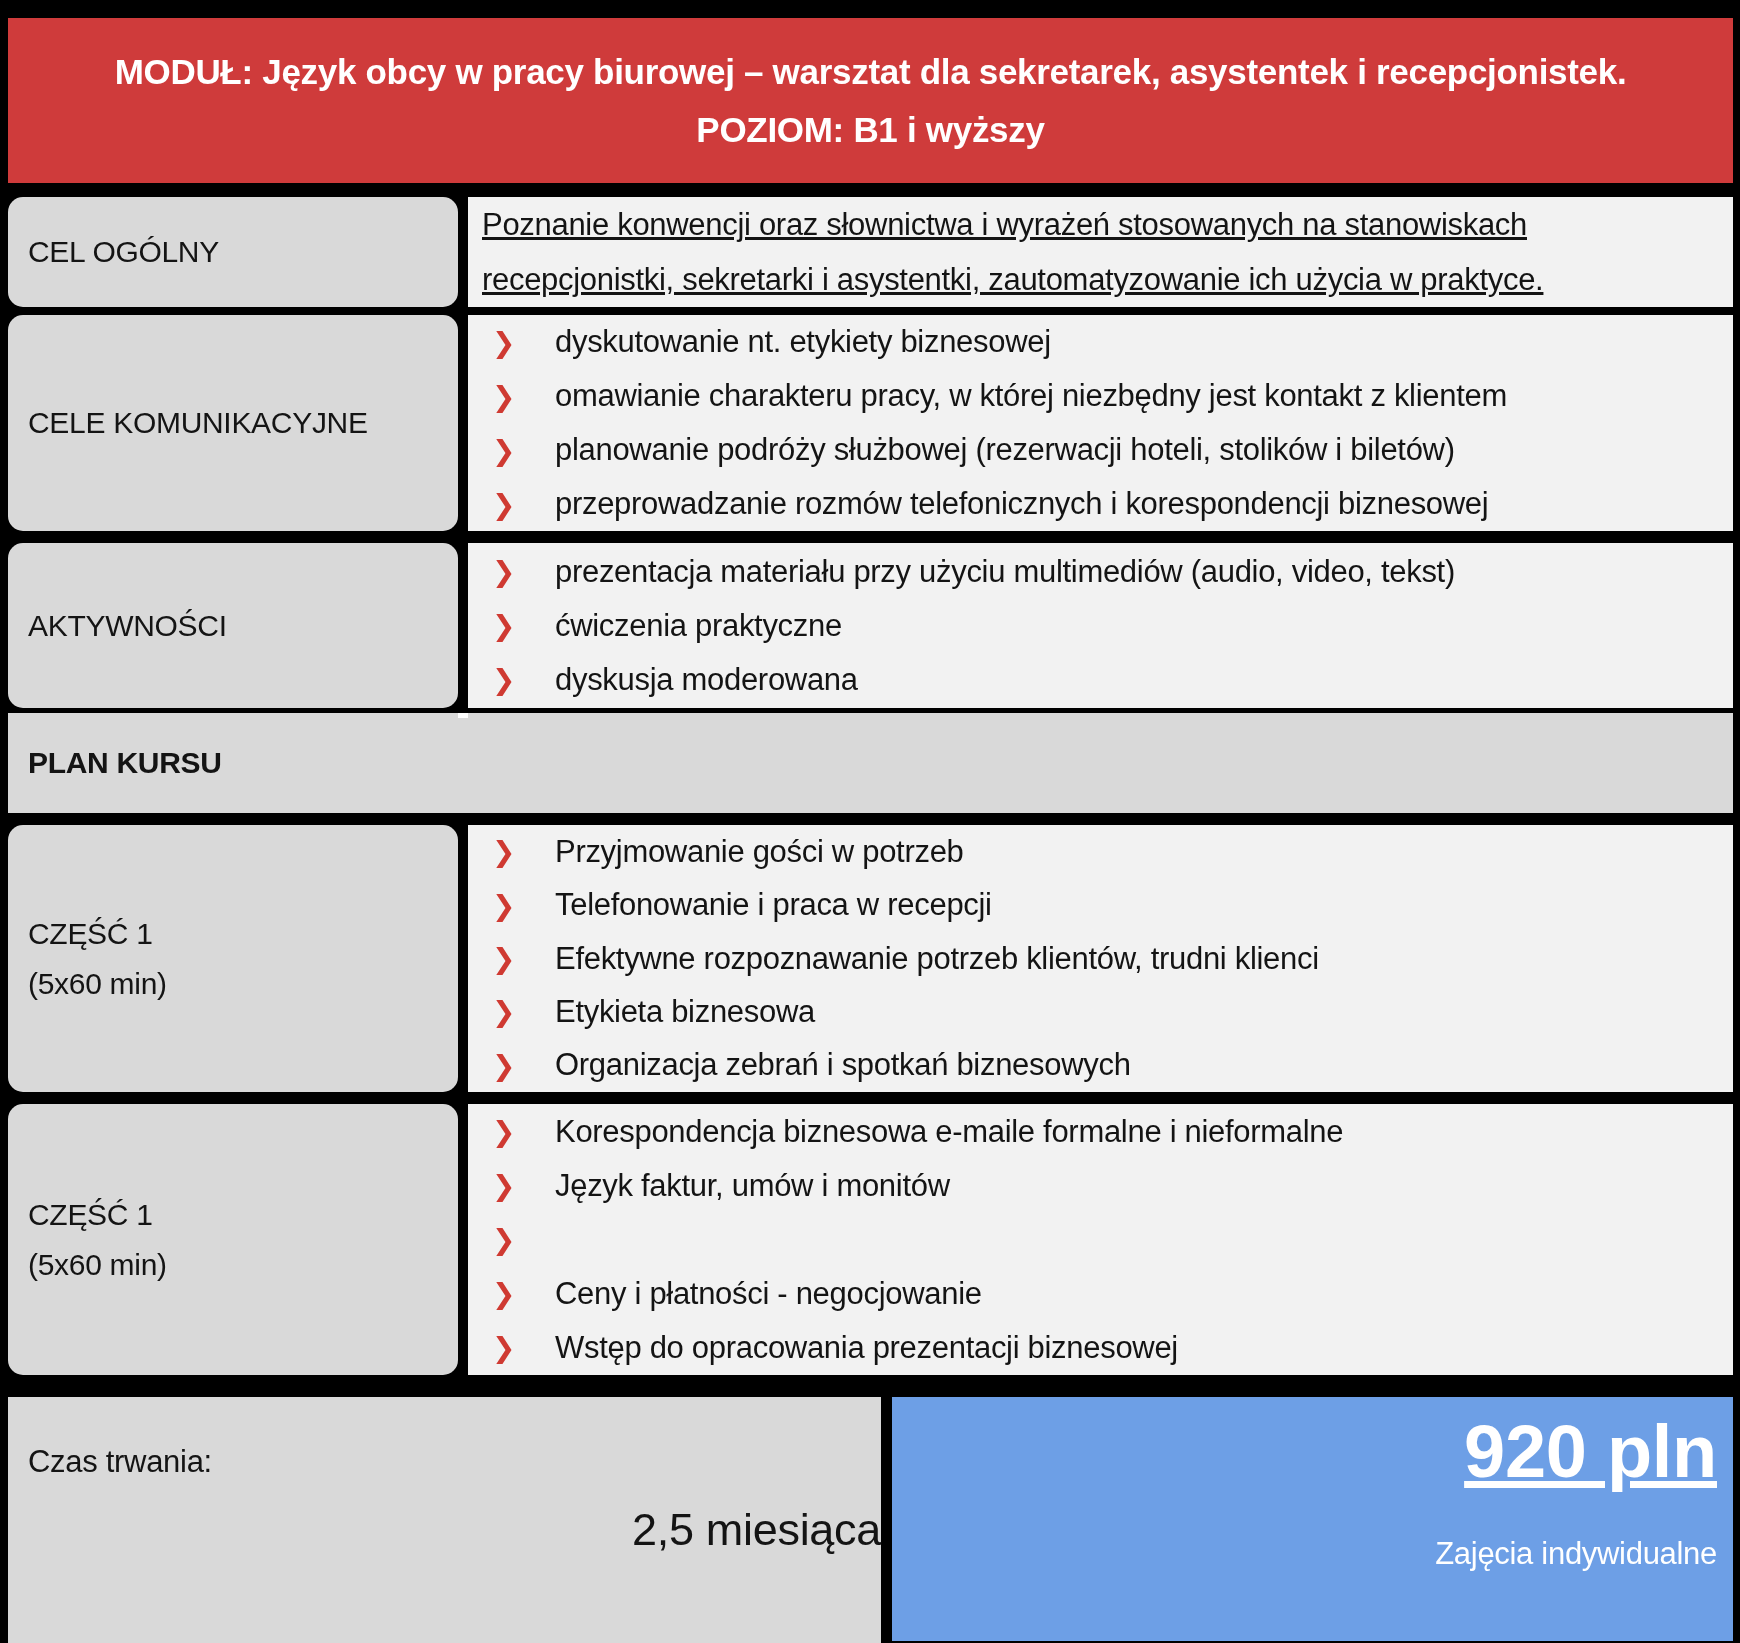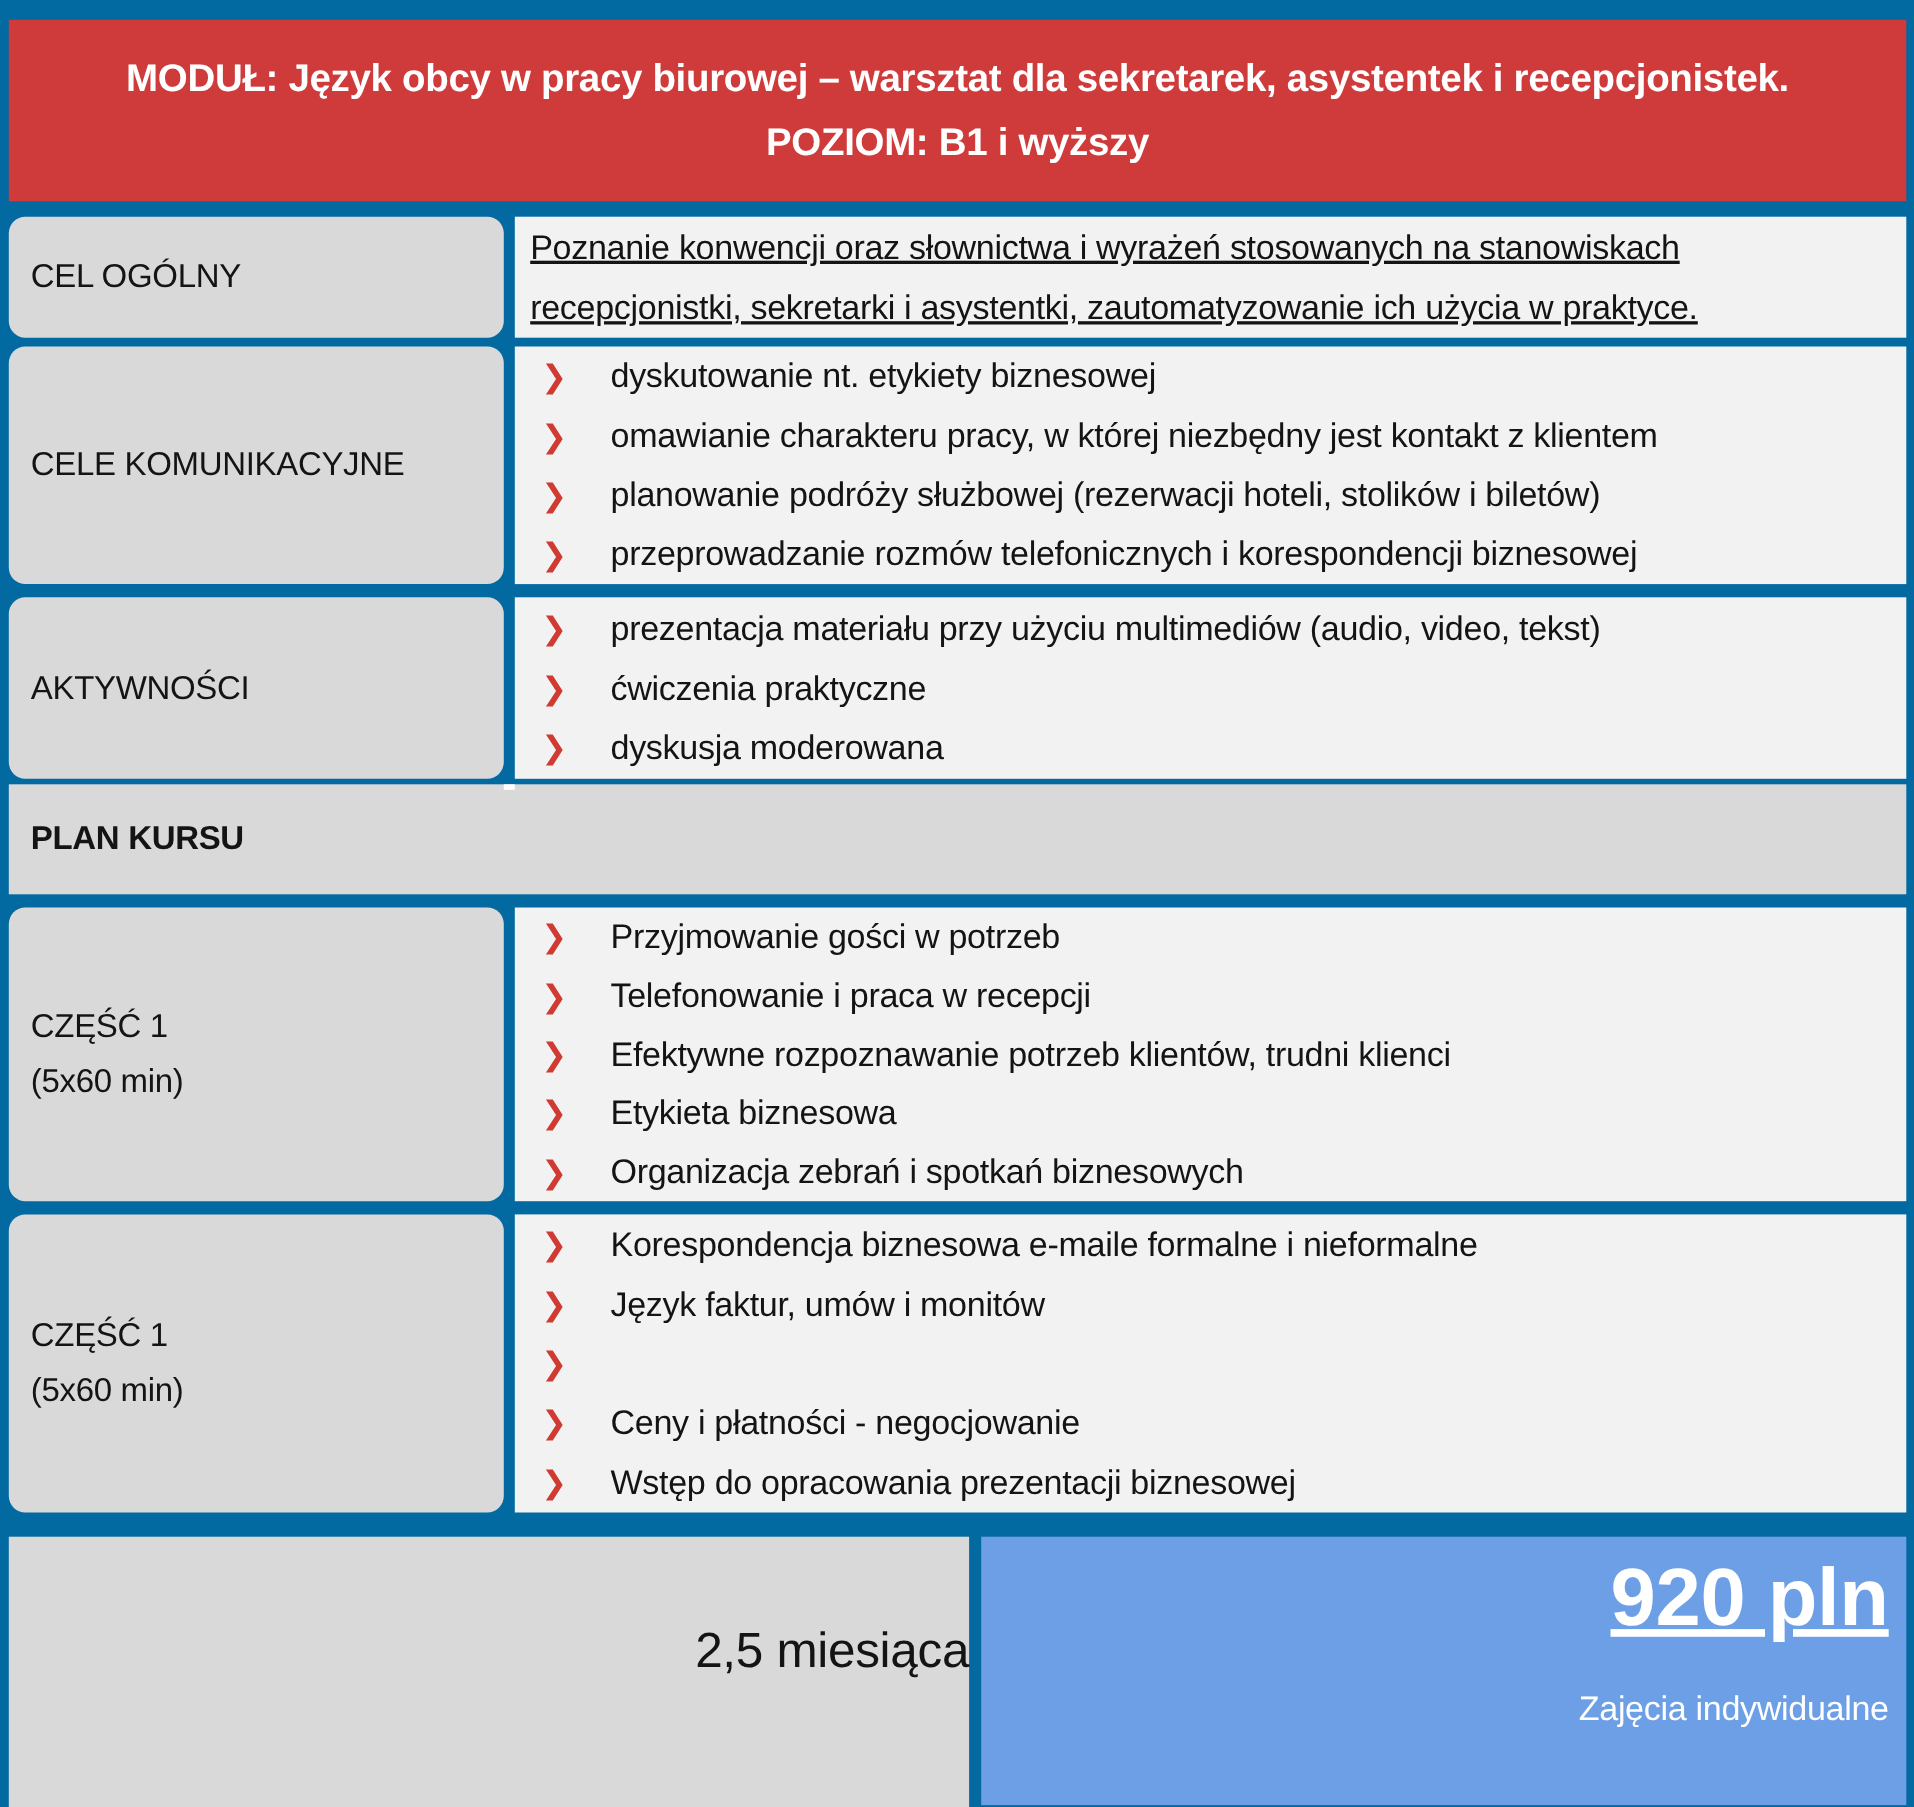--- a/index.html
+++ b/index.html
@@ -1,20 +1,20 @@
 <!DOCTYPE html>
 <html><head>
 <meta charset="utf-8">
 <style>
   html, body { margin: 0; padding: 0; background: #ffffff; }
   .page {
     position: relative;
     width: 1740px;
     height: 1643px;
-    background: #0369a1;
+    background: #000000;
     font-family: "Liberation Sans", "DejaVu Sans", sans-serif;
     color: #141414;
     letter-spacing: -0.3px;
     overflow: hidden;
   }
   .band { position: absolute; left: 8px; width: 1725px; }
 
   
   .hdr {
     top: 18px; height: 165px;
@@ -218,20 +218,21 @@
         </li>
         <li>
           <span class="chev">❯</span>
           <span>Wstęp do opracowania prezentacji biznesowej</span>
         </li>
       </ul>
     </div>
   </div>
 
   <div class="foot-gray">
+    <div class="dlabel">Czas trwania:</div>
     <div class="dvalue">2,5 miesiąca</div>
   </div>
 
   <div class="foot-blue">
     <div class="price">920 pln</div>
     <div class="note">Zajęcia indywidualne</div>
   </div>
 
 </div>
 

